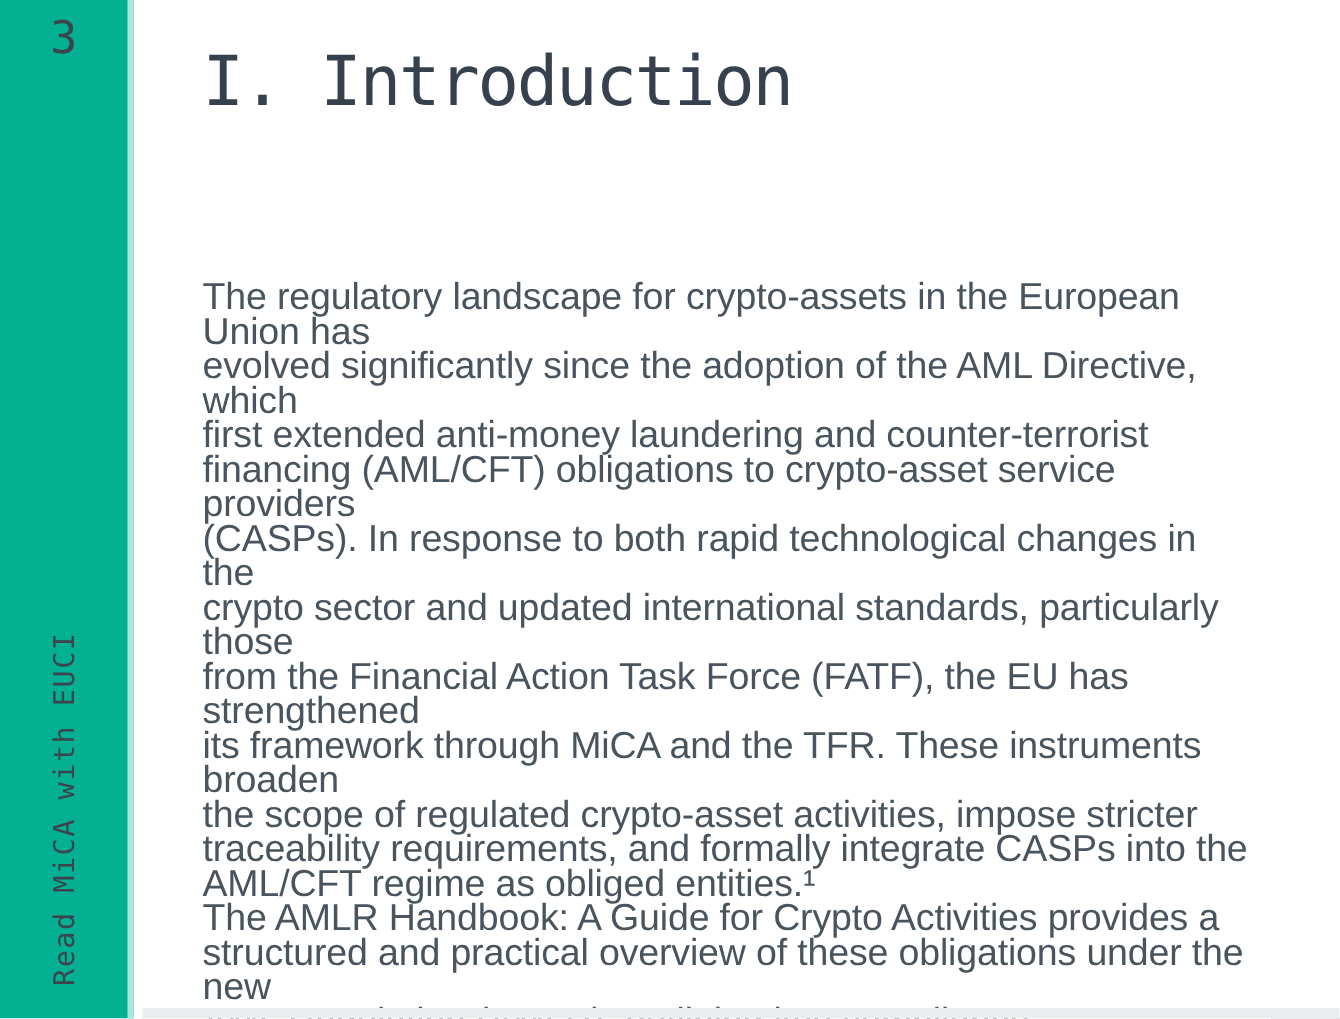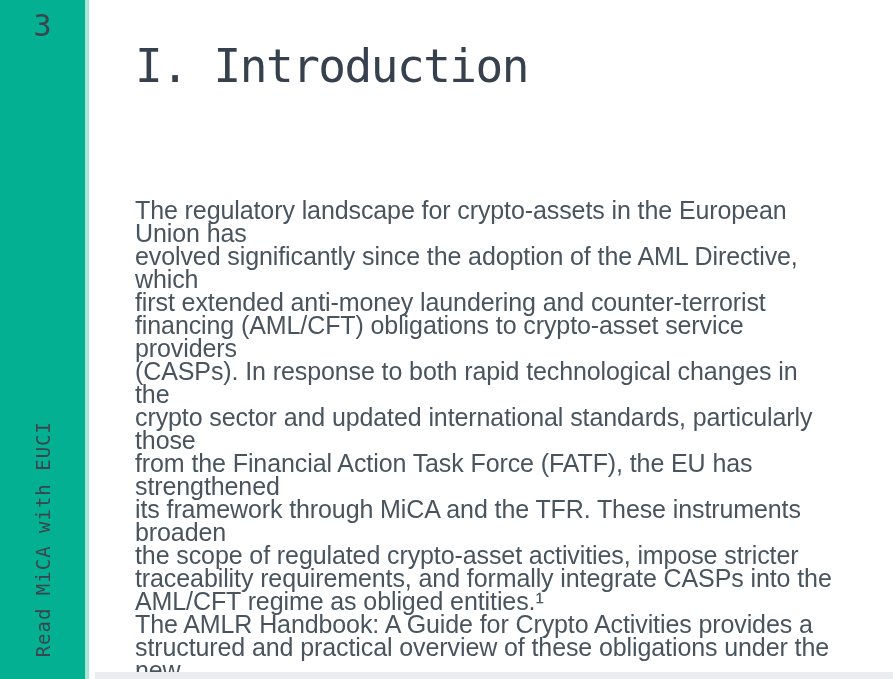--- a/index.html
+++ b/index.html
@@ -48,21 +48,21 @@
     white-space: nowrap;
   }
   
   .content {
     position: absolute;
     left: 135px;
     top: 0;
     width: 710px;
   }
   .title {
-    margin-top: 38px;
+    margin-top: 26px;
     font-family: "DejaVu Sans Mono", monospace;
     font-weight: 400;
     font-size: 46px;
     letter-spacing: -1.5px;
     color: #36414D;
     line-height: 1.25;
   }
   .body-text {
     margin-top: 103px;
     width: 700px;

